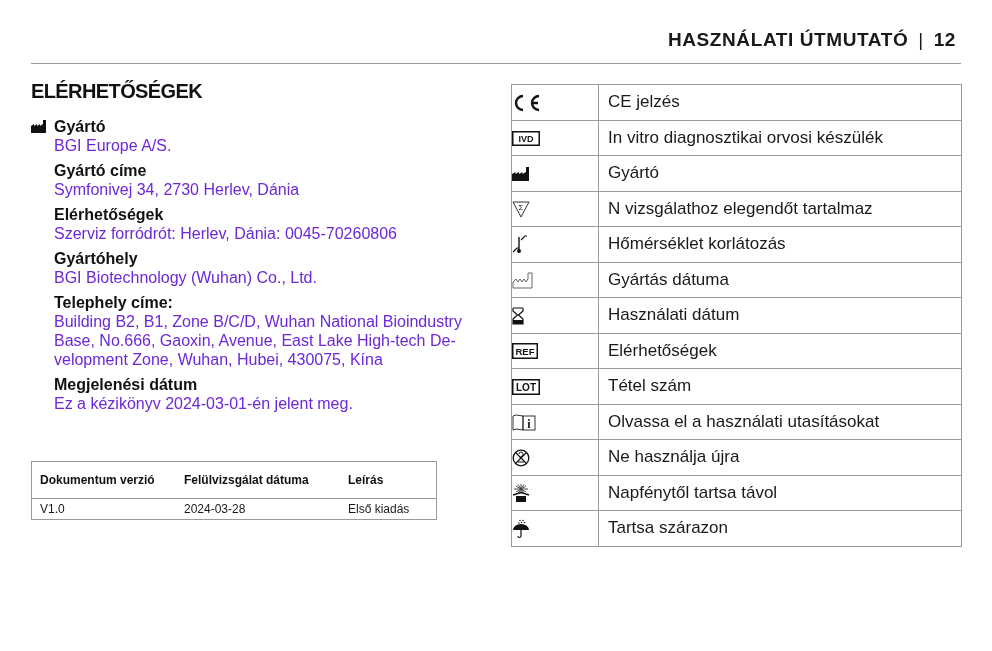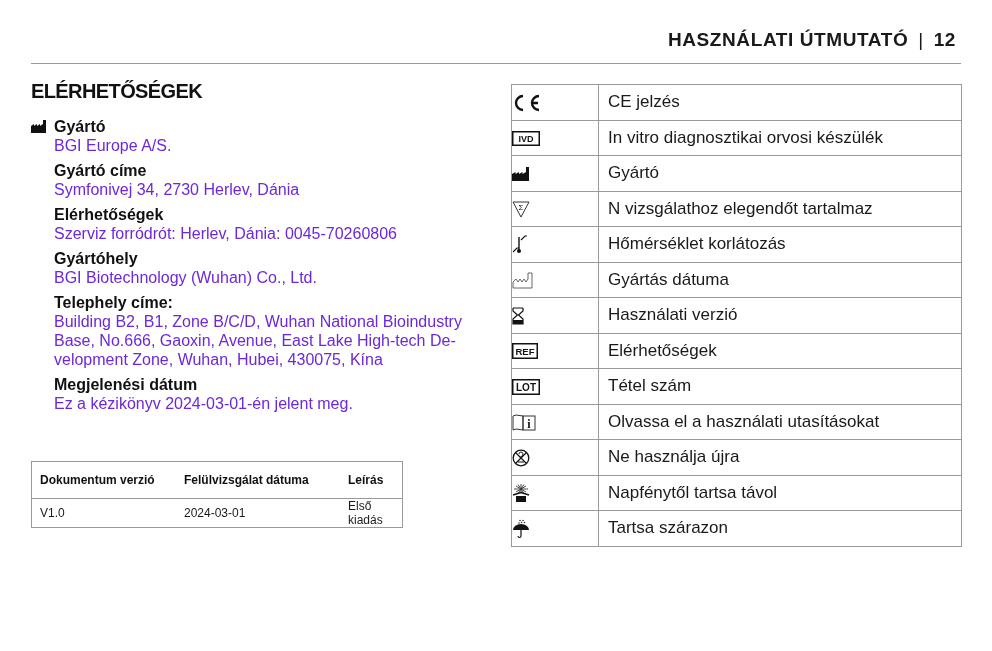--- a/index.html
+++ b/index.html
@@ -13,21 +13,21 @@
   .header-rule { position: absolute; left: 31px; top: 63px; width: 930px; height: 1px; background: #9a9a9a; }
 
   .section-title { position: absolute; left: 31px; top: 80px; font-size: 20px; font-weight: 900; letter-spacing: -0.6px; color: #111; }
 
   .contact { position: absolute; left: 54px; top: 117px; width: 440px; font-size: 16px; line-height: 19px; }
   .contact .label { font-weight: 700; color: #111; display: block; }
   .contact .value { display: block; color: #6d28d9; }
   .contact .group { margin-bottom: 6px; }
   .factory-inline { position: absolute; left: -23px; top: 3px; width: 19px; height: 13px; }
 
-  .doc-table { position: absolute; left: 31px; top: 461px; width: 372px; border-collapse: collapse; font-size: 12px; }
+  .doc-table { position: absolute; left: 31px; top: 461px; width: 406px; border-collapse: collapse; font-size: 12px; }
   .doc-table th, .doc-table td { border-top: 1px solid #9a9a9a; border-bottom: 1px solid #9a9a9a; text-align: left; padding: 0 8px; }
   .doc-table th { height: 36px; font-weight: 700; color: #111; }
   .doc-table td { height: 20px; color: #1a1a1a; }
   .doc-table .edge-l { border-left: 1px solid #9a9a9a; }
   .doc-table .edge-r { border-right: 1px solid #9a9a9a; }
 
   .sym-table { position: absolute; left: 511px; top: 84px; width: 451px; border-collapse: collapse; font-size: 17px; }
   .sym-table td { border: 1px solid #9a9a9a; height: 34.5px; padding: 0; }
   .sym-table td.icon-cell { width: 86px; text-align: left; vertical-align: middle; }
   .sym-table td.label-cell { padding-left: 9px; color: #1a1a1a; }
@@ -81,21 +81,21 @@
   <thead>
     <tr>
       <th class="edge-l" style="width:128px;">Dokumentum verzió</th>
       <th style="width:148px;">Felülvizsgálat dátuma</th>
       <th class="edge-r">Leírás</th>
     </tr>
   </thead>
   <tbody>
     <tr>
       <td class="edge-l">V1.0</td>
-      <td>2024-03-01</td>
+      <td>2024-03-28</td>
       <td class="edge-r">Első kiadás</td>
     </tr>
   </tbody>
 </table>
 
 <table class="sym-table">
   <tbody>
     <tr>
       <td class="icon-cell">
         <svg width="30" height="18" viewBox="0 0 30 18">
@@ -149,21 +149,21 @@
       </td>
       <td class="label-cell">Gyártás dátuma</td>
     </tr>
     <tr>
       <td class="icon-cell">
         <svg width="12" height="18" viewBox="0 0 12 18">
           <path d="M1 1 H11 M1 1 V4 L5.5 8 L1 12 V17 H11 V12 L6.5 8 L11 4 V1" fill="none" stroke="#111" stroke-width="1.2"></path>
           <rect x="1" y="13" width="10" height="4" fill="#111"></rect>
         </svg>
       </td>
-      <td class="label-cell">Használati verzió</td>
+      <td class="label-cell">Használati dátum</td>
     </tr>
     <tr>
       <td class="icon-cell">
         <svg width="26" height="16" viewBox="0 0 26 16">
           <rect x="0.75" y="0.75" width="24.5" height="14.5" fill="#fff" stroke="#111" stroke-width="1.5"></rect>
           <text x="13" y="12" text-anchor="middle" font-family="Liberation Sans, sans-serif" font-size="9.5" font-weight="700" fill="#111">REF</text>
         </svg>
       </td>
       <td class="label-cell">Elérhetőségek</td>
     </tr>

